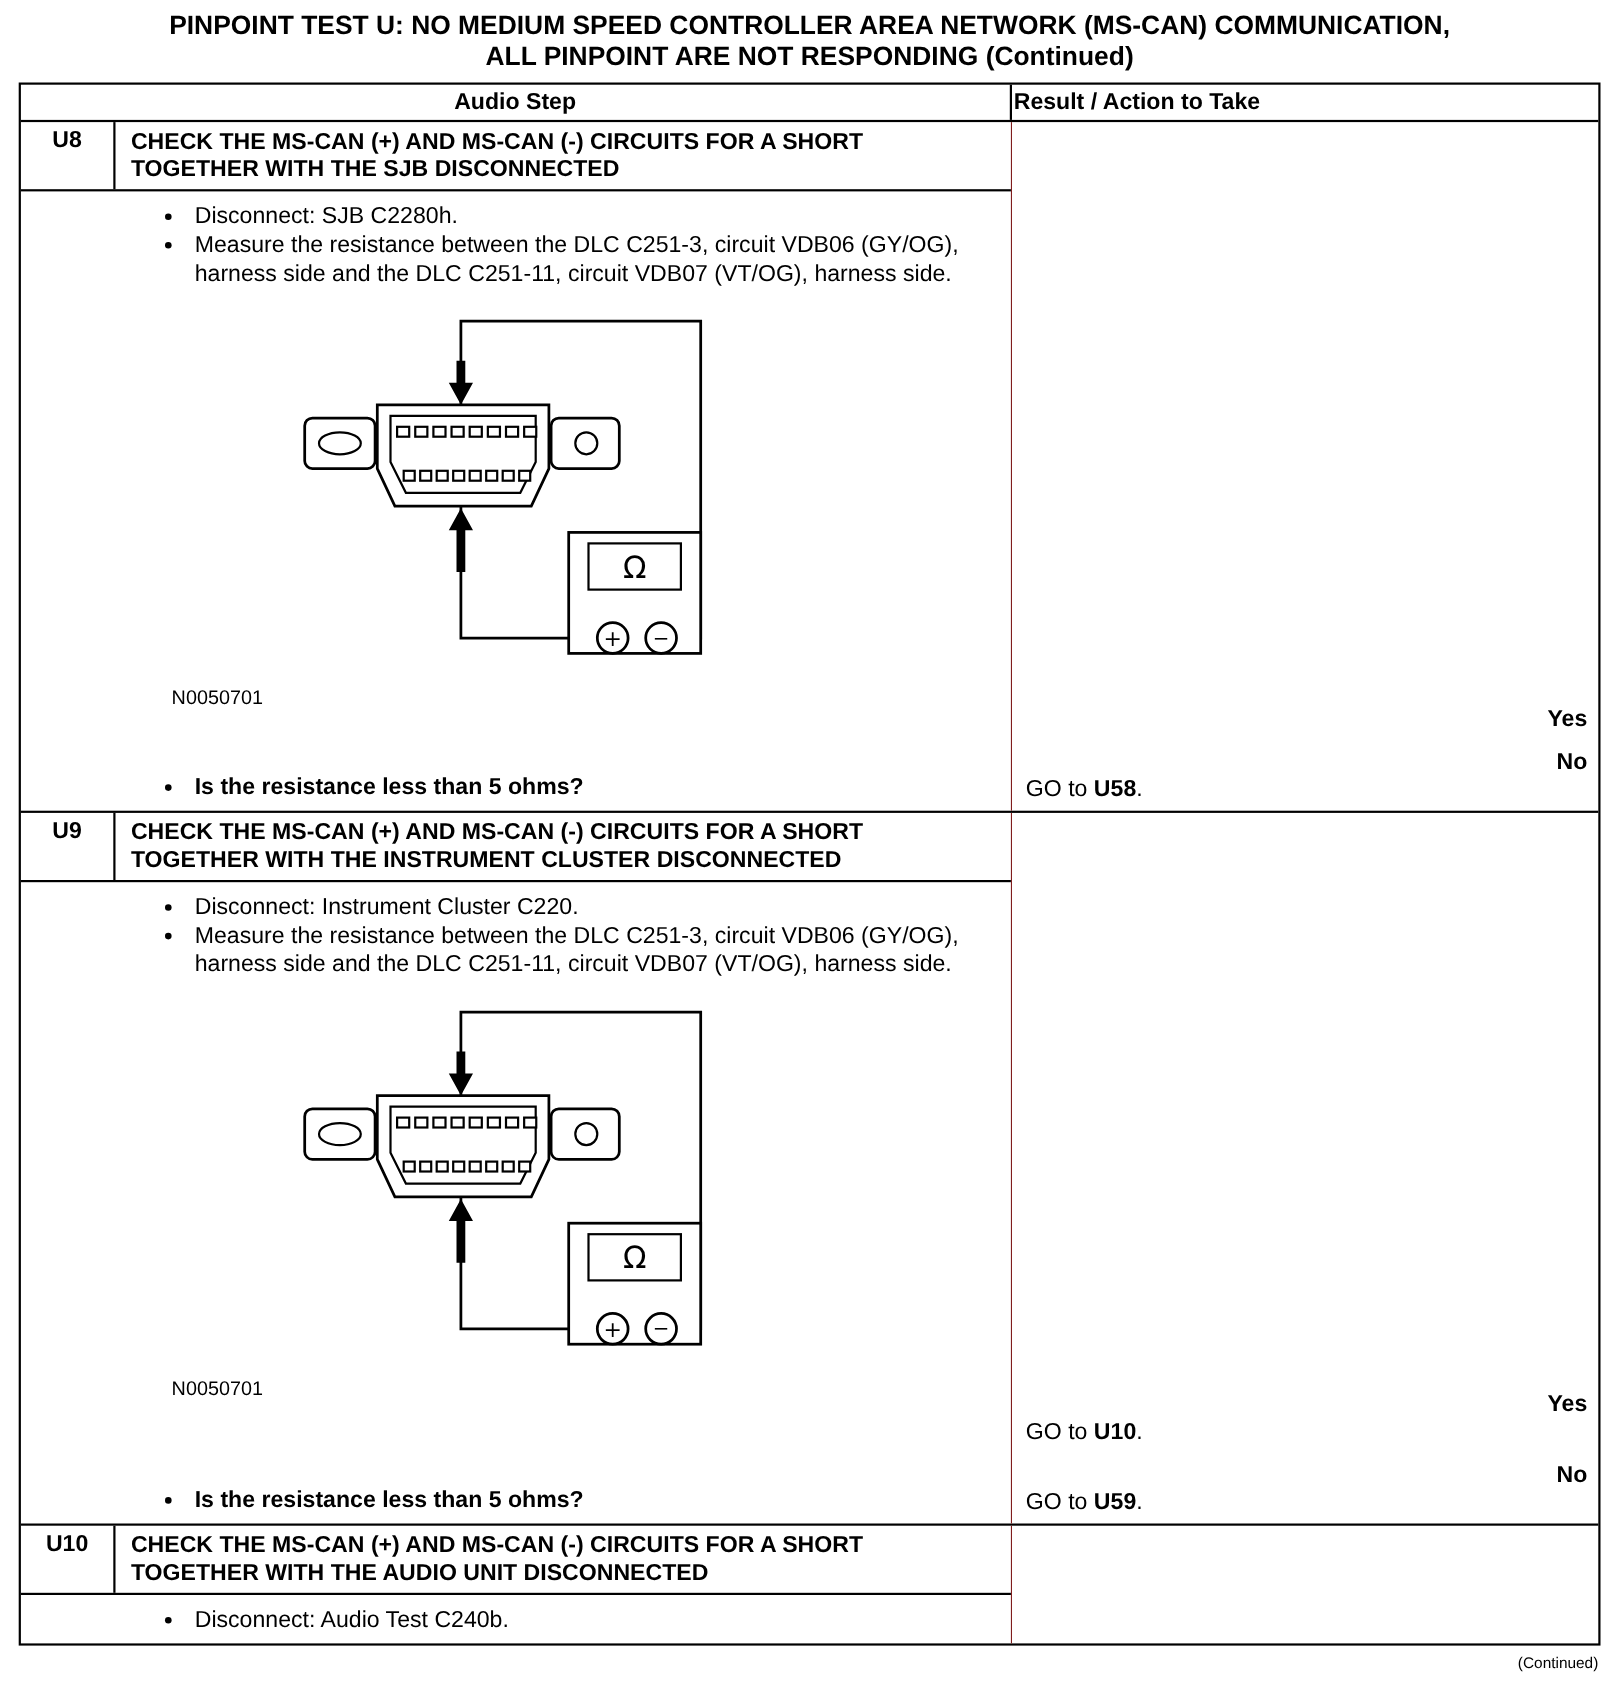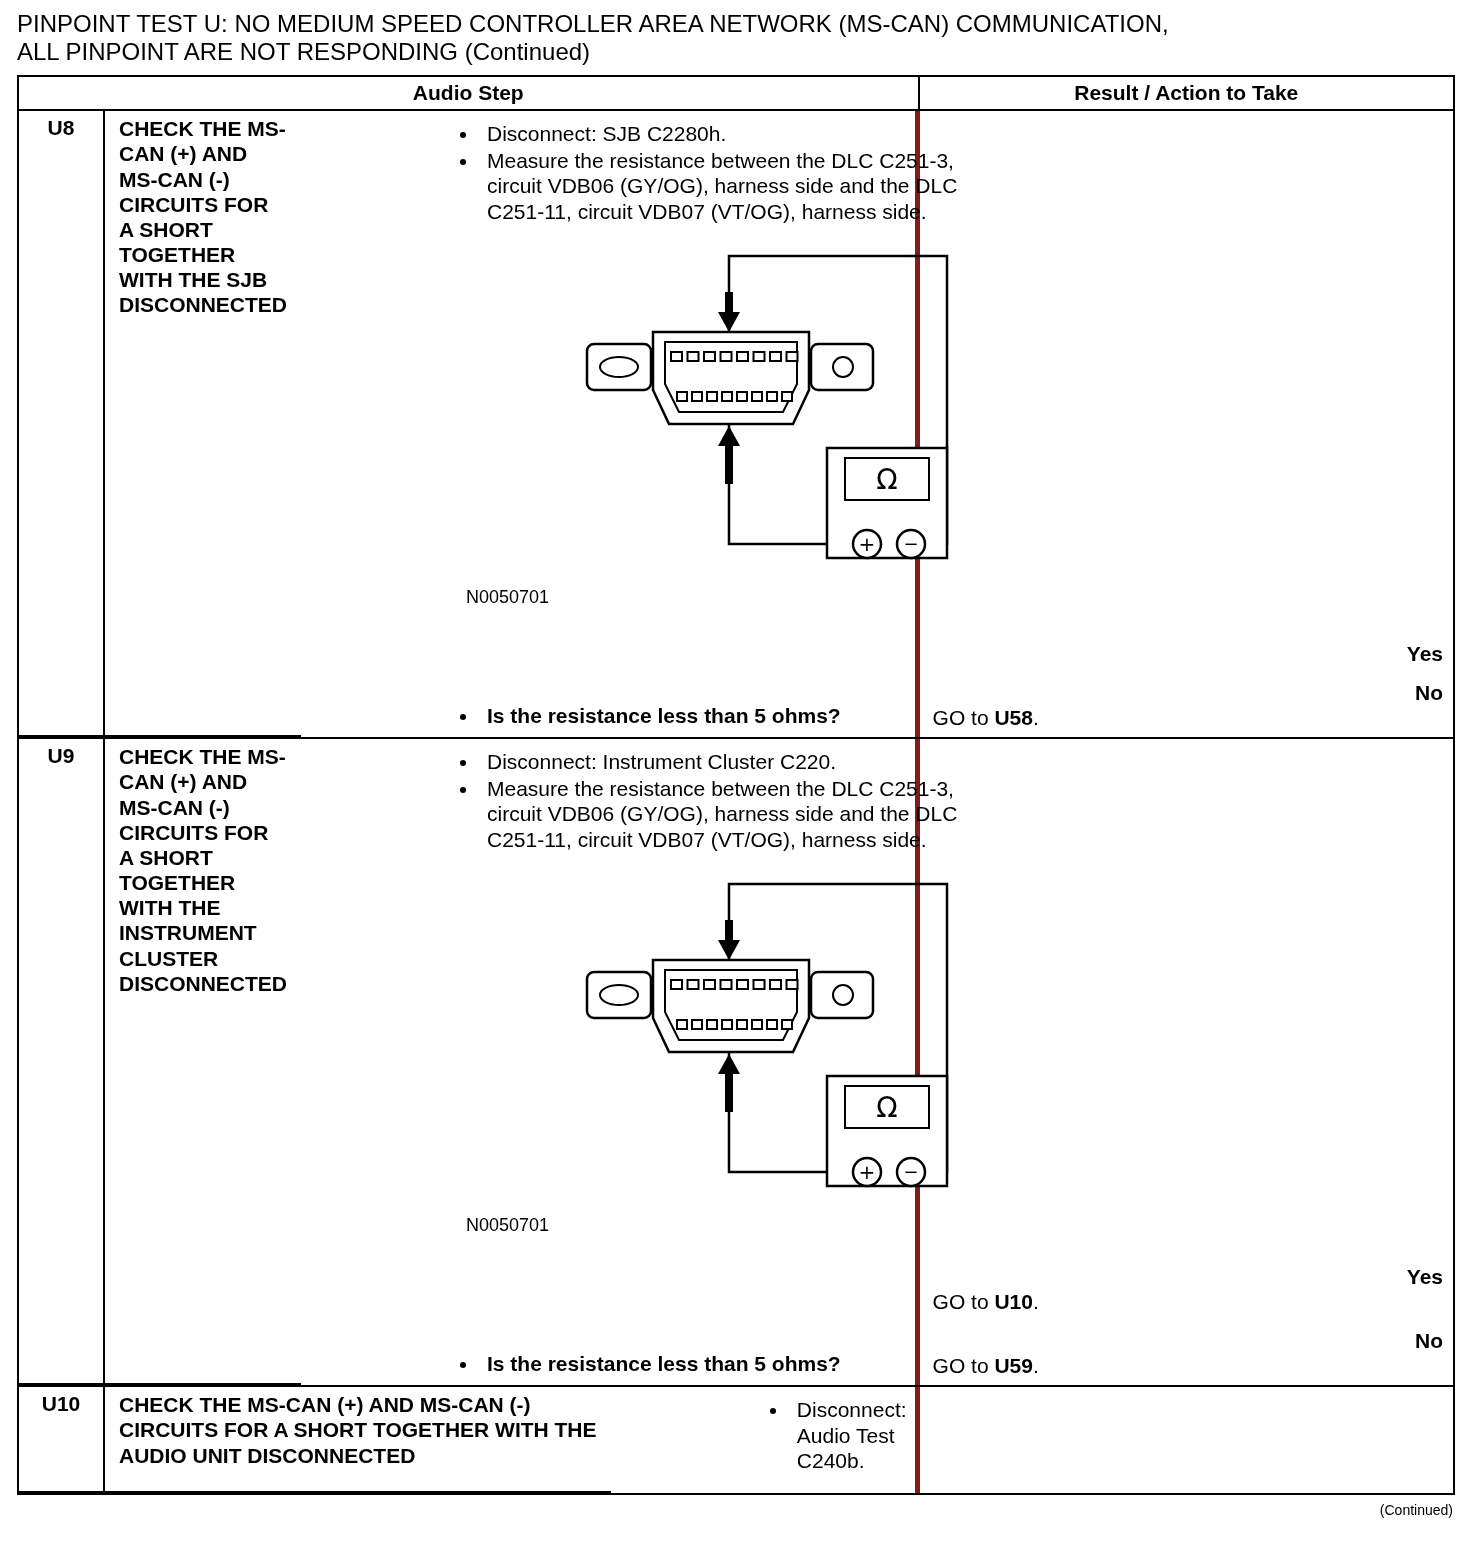--- a/index.html
+++ b/index.html
@@ -5,35 +5,35 @@
   * { box-sizing: border-box; margin: 0; padding: 0; }
   html, body { background: #ffffff; }
   body {
     width: 1472px; height: 1544px;
     color: #000;
     font-family: "Liberation Sans", sans-serif;
     overflow: hidden;
   }
   .page { padding: 10px 17px 0 17px; }
 
-  .title { font-weight: normal; font-size: 24px; line-height: 1.17; }
+  .title { text-align: center; font-weight: bold; font-size: 24px; line-height: 1.17; }
 
   .pp-table { border: 2px solid #000; margin-top: 9px; }
 
   .thead { display: flex; border-bottom: 2px solid #000; font-weight: bold; font-size: 21px; }
   .th-left  { width: 62.8%; border-right: 2px solid #000; text-align: center; padding: 4px 2px; }
-  .th-right { flex: 1; text-align: center; padding: 4px 2px; }
+  .th-right { flex: 1; text-align: left; padding: 4px 2px; }
 
   .step { display: flex; }
   .step + .step { border-top: 2px solid #000; }
   .s0 { min-height: 626px; }
   .s1 { min-height: 648px; }
   .s2 { min-height: 108px; }
 
-  .step-left { width: 62.8%; border-right: 5px solid #7f1d1d; display: flex; flex-direction: row; gap: 28px; }
+  .step-left { width: 62.8%; border-right: 1px solid #7f1d1d; display: flex; flex-direction: column; }
 
   .step-head { display: flex; border-bottom: 2px solid #000; font-weight: bold; font-size: 21px; }
   .step-id { width: 86px; border-right: 2px solid #000; text-align: center; padding: 5px 2px; }
   .step-title { flex: 1; padding: 5px 14px; line-height: 1.2; }
 
   .step-body { flex: 1; display: flex; flex-direction: column; padding: 9px 8px 8px 0; font-size: 21px; }
 
   ul.bullets { list-style: disc outside; margin-left: 150px; }
   ul.bullets li { padding-left: 8px; line-height: 1.22; margin: 1px 0; }
   ul.bullets li.bold-q { font-weight: bold; }

